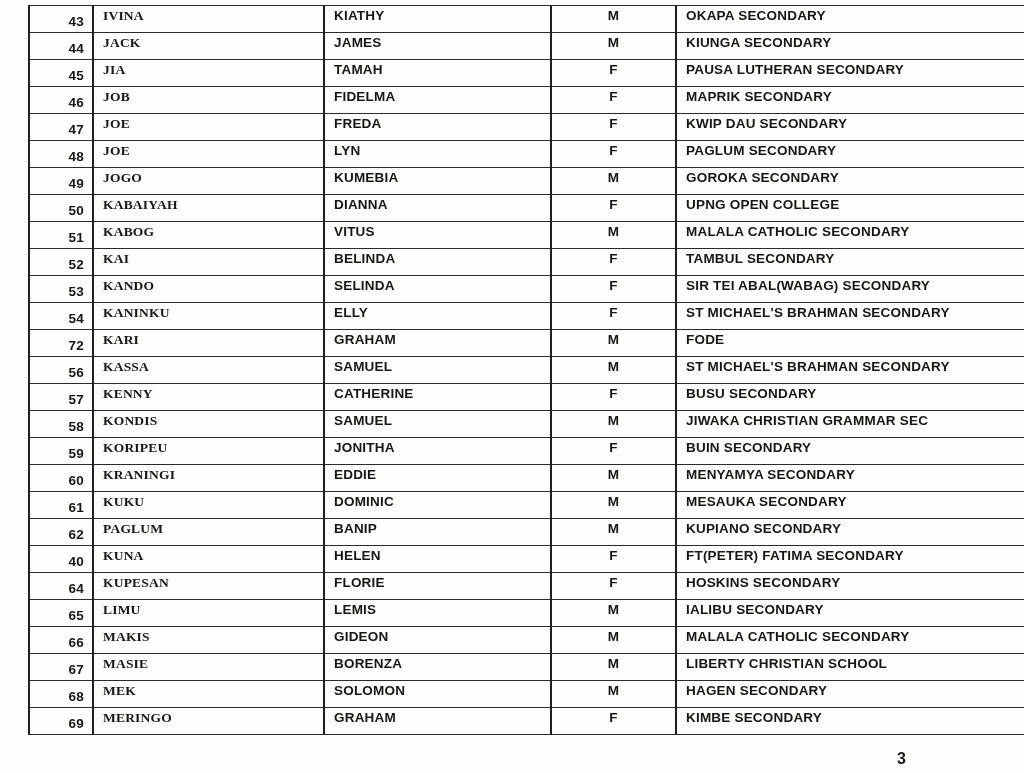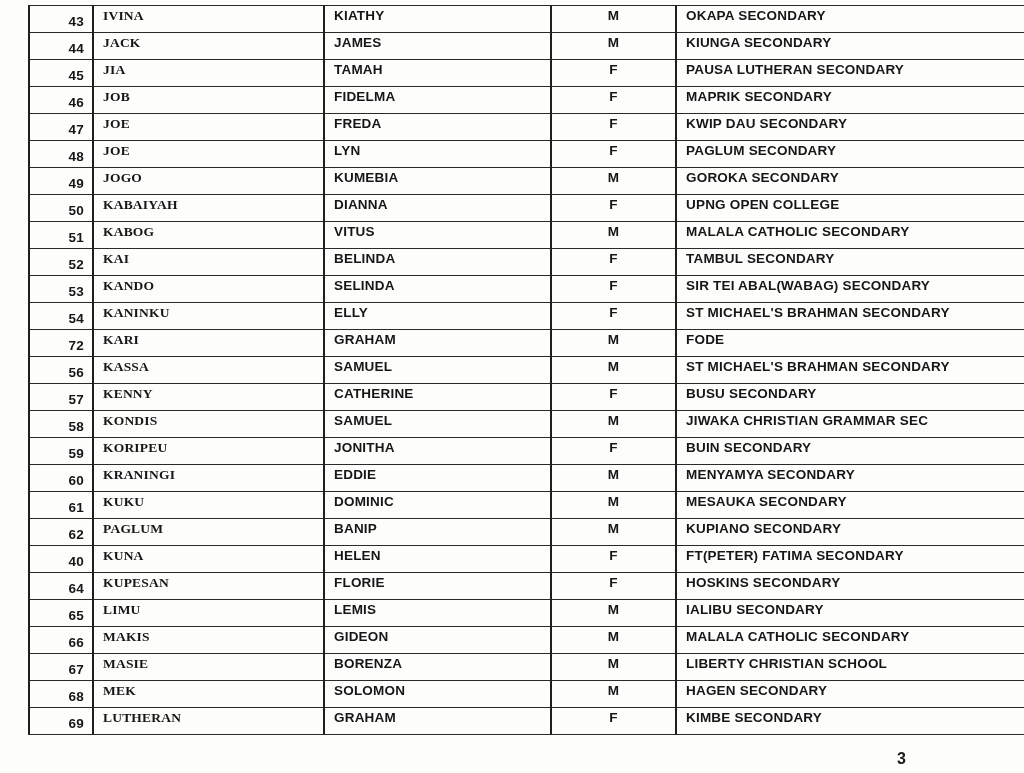--- a/index.html
+++ b/index.html
@@ -291,21 +291,21 @@
   <tr>
     <td class="col-num">68</td>
     <td class="col-surname">MEK</td>
     <td class="col-first">SOLOMON</td>
     <td class="col-gender">M</td>
     <td class="col-school">HAGEN SECONDARY</td>
   </tr>
 
   <tr>
     <td class="col-num">69</td>
-    <td class="col-surname">LUTHERAN</td>
+    <td class="col-surname">MERINGO</td>
     <td class="col-first">GRAHAM</td>
     <td class="col-gender">F</td>
     <td class="col-school">KIMBE SECONDARY</td>
   </tr>
 </tbody>
   </table>
 
   <div class="page-number">3</div>
 
 </div>

